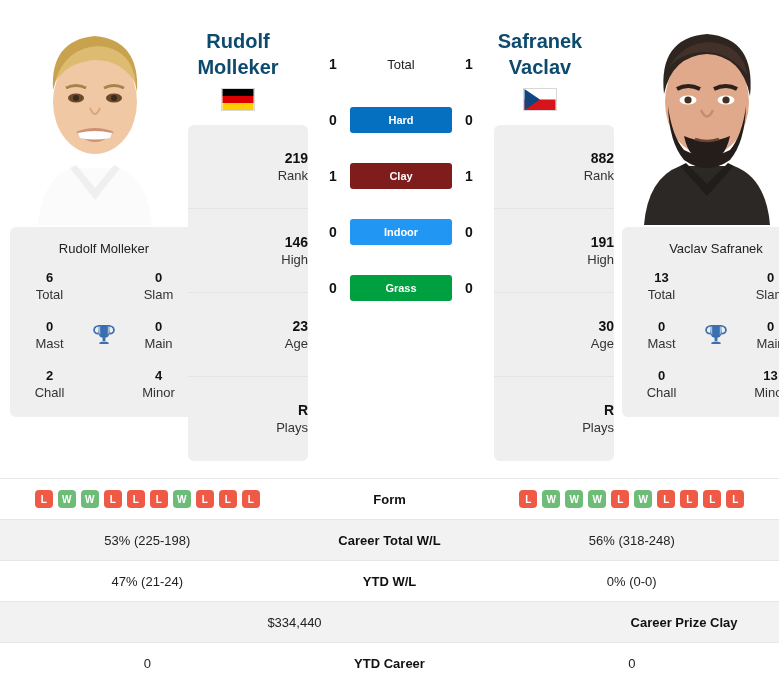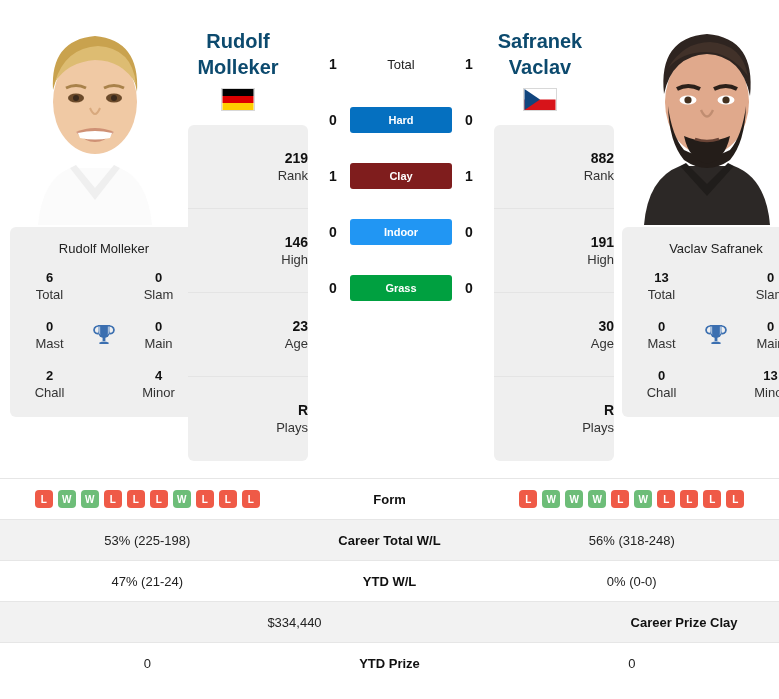--- a/index.html
+++ b/index.html
@@ -455,18 +455,18 @@
       <div class="tcell">47% (21-24)</div>
       <div class="tcell mid">YTD W/L</div>
       <div class="tcell">0% (0-0)</div>
     </div>
     <div class="trow shaded">
       <div class="tcell">$334,440</div>
       <div class="tcell mid">Career Prize Clay</div>
     </div>
     <div class="trow">
       <div class="tcell">0</div>
-      <div class="tcell mid">YTD Prize</div>
+      <div class="tcell mid">YTD Career</div>
       <div class="tcell">0</div>
     </div>
   </div>
 
 </div>
 
 </body></html>

